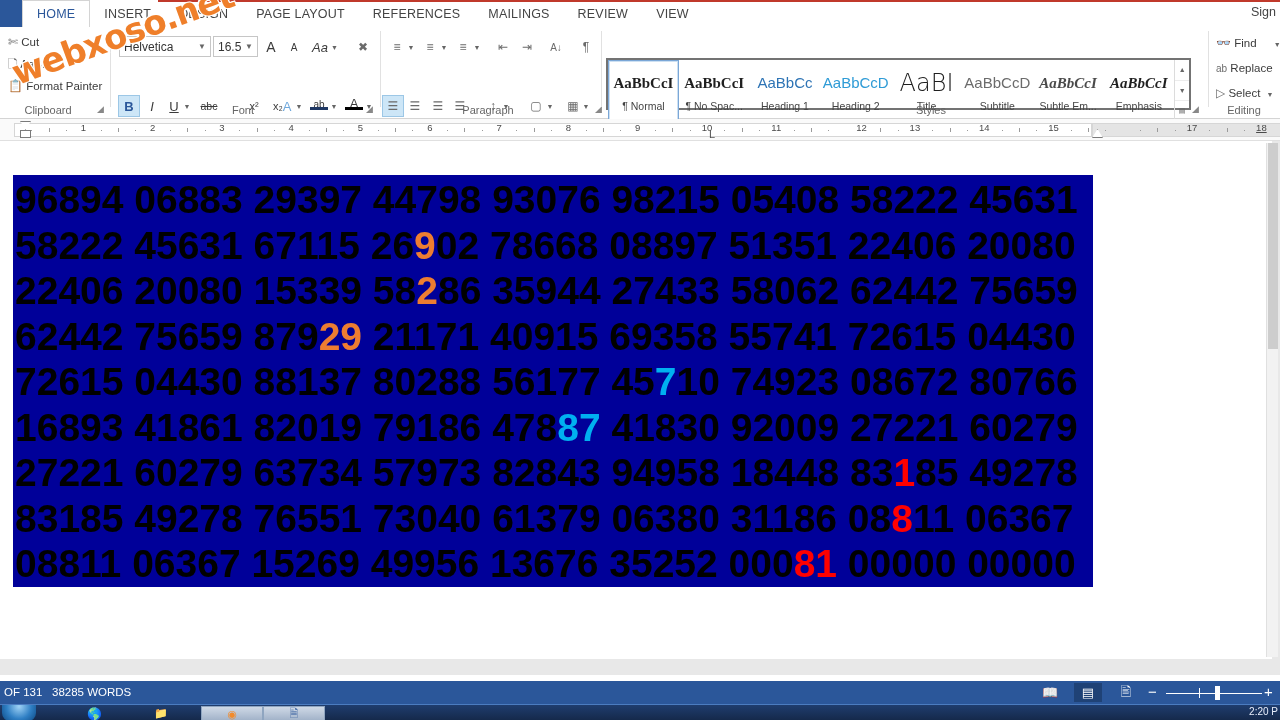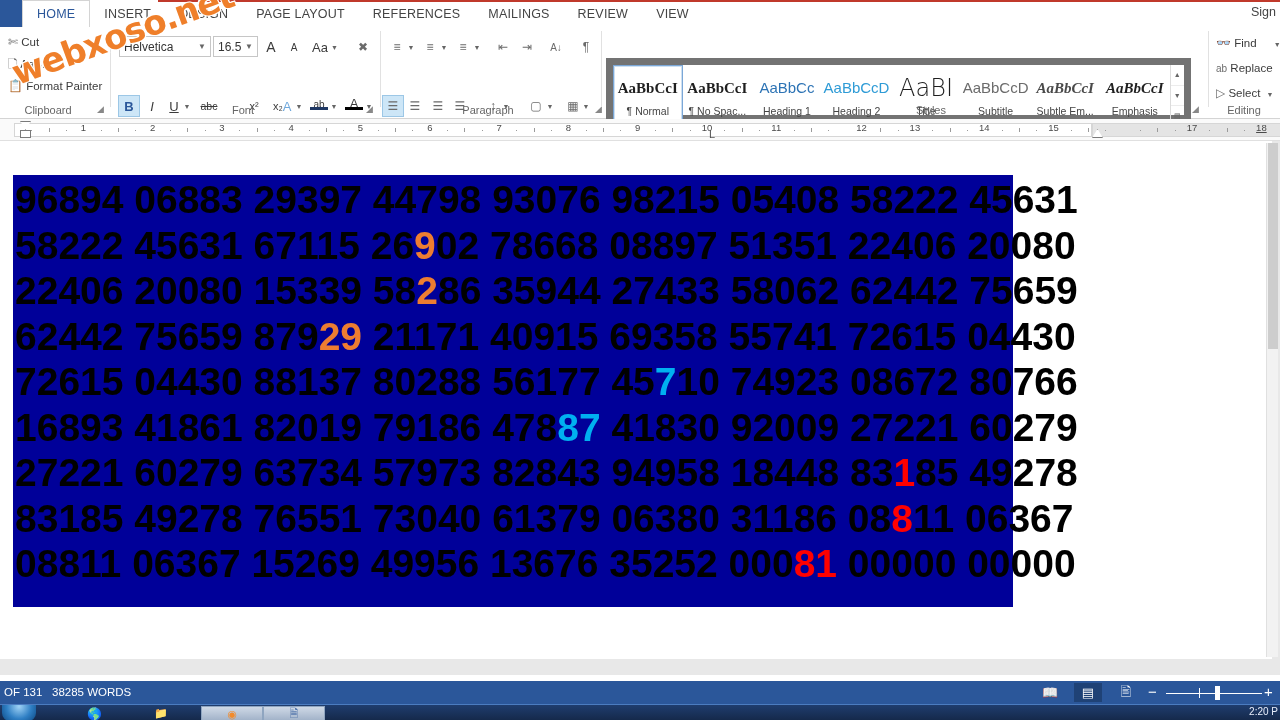--- a/index.html
+++ b/index.html
@@ -74,22 +74,22 @@
 
   .ribbtn {
     position: absolute; width: 22px; height: 22px;
     display: flex; align-items: center; justify-content: center;
     font-size: 13px; color: #3b3b3b; border: 1px solid transparent;
   }
   .ribbtn.on { background: #cde6f7; border-color: #9cc7e6; }
 
   
   .gallery {
-    position: absolute; left: 606px; top: 31px; width: 585px; height: 64px;
-    border: 7px solid #737373; background: #fff; display: flex;
+    position: absolute; left: 606px; top: 31px; width: 585px; height: 52px;
+    border: 2px solid #737373; background: #fff; display: flex;
   }
   .stylecell {
     width: 72px; height: 62px; display: flex; flex-direction: column;
     align-items: center; justify-content: center; border: 1px solid transparent;
   }
   .stylecell.sel { border-color: #7ba7d7; background: #fff; box-shadow: 0 0 0 1px #cde0f2 inset; }
   .stylepreview { font-size: 15px; line-height: 20px; height: 26px; display:flex; align-items:center; }
   .stylename { font-size: 10.5px; color: #444; margin-top: 4px; white-space: nowrap; }
   .galscroll {
     width: 15px; height: 62px; display: flex; flex-direction: column;
@@ -135,23 +135,23 @@
   
   .canvas {
     position: absolute; left: 0; top: 141px; width: 1280px; height: 534px;
     background: #e8e8e8;
   }
   .page {
     position: absolute; left: 0; top: 0; width: 1272px; height: 518px;
     background: #ffffff;
   }
   .textblock {
-    position: absolute; left: 13px; top: 34px; width: 1000px;
+    position: absolute; left: 13px; top: 34px; width: 1080px;
     background: #000099;
-    padding: 2px 0 20px 0;
+    padding: 2px 0 0 0;
   }
   .numline {
     font-family: "Liberation Sans", sans-serif;
     font-weight: bold;
     font-size: 39px;
     line-height: 45.5px;
     letter-spacing: 0px;
     color: #000000;
     white-space: pre;
     padding-left: 2px;
@@ -269,21 +269,21 @@
     <div class="combobox" style="left:213px; top:9px; width:45px;">
       <span>16.5</span>
       <span class="caret">▼</span>
     </div>
     <div class="ribbtn" style="left:260px; top:9px;">
         <span style="font-size:14px">A</span>
       </div>
     <div class="ribbtn" style="left:283px; top:9px;">
         <span style="font-size:10px">A</span>
       </div>
-    <div class="ribbtn" style="left:310px; top:9px; width:30px;">
+    <div class="ribbtn" style="left:310px; top:9px; width:30px;font-style:italic;">
         <span>Aa</span>
         <span class="caret" style="font-size:7px;margin-left:3px;color:#666">▼</span>
       </div>
     <div class="ribbtn" style="left:352px; top:9px;">
         <span class="icoglyph">✖</span>
       </div>
 
     <div class="ribbtn on" style="left:118px; top:68px;">
         <b style="color:#2b579a">B</b>
       </div>

